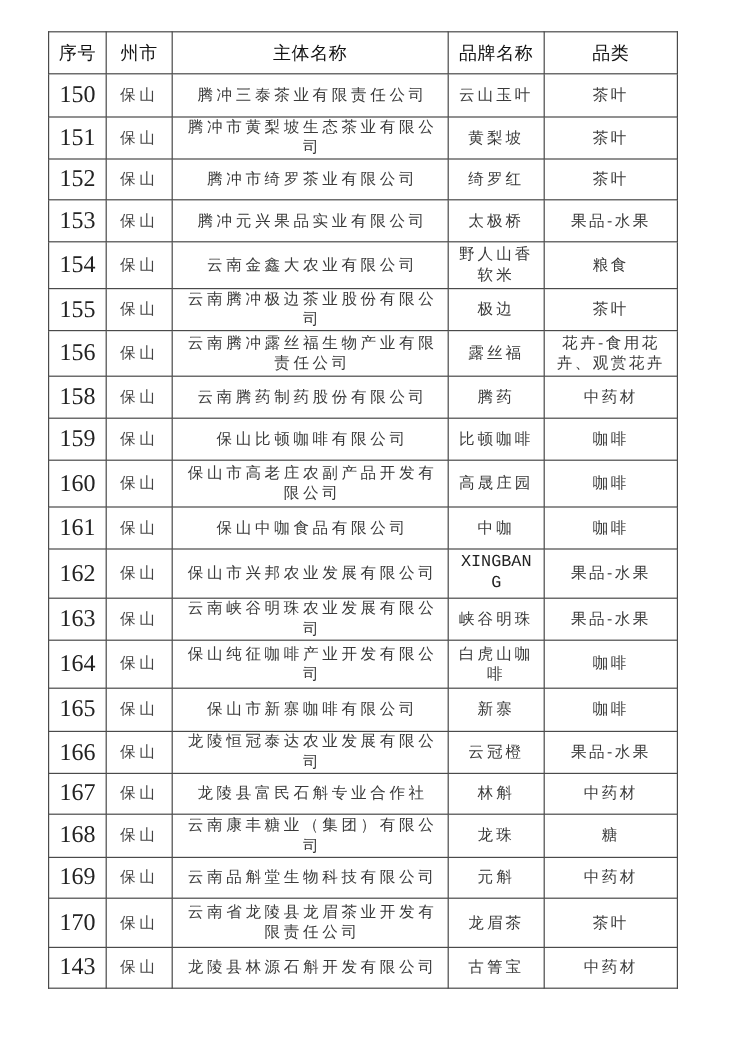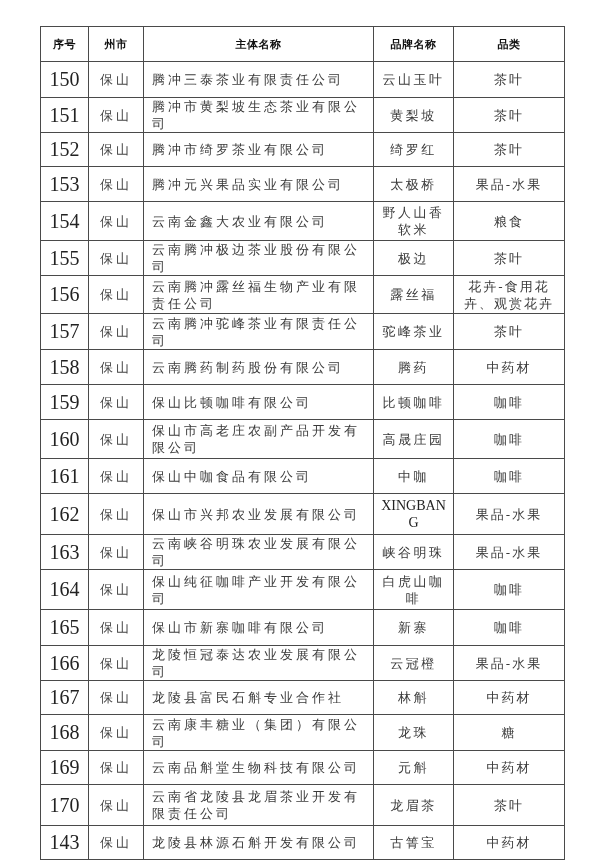--- a/index.html
+++ b/index.html
@@ -28,52 +28,52 @@
       border: 1.3px solid #4a4a4a;
       padding: 0;
       font-size: 13px;
       line-height: 17px;
       vertical-align: middle;
       text-align: center;
       overflow: hidden;
     }
     .doc-table th {
       font-family: "DejaVu Sans", "Liberation Sans", sans-serif;
-      font-weight: bold;
+      font-weight: normal;
       color: #111111;
-      font-size: 11px;
+      font-size: 15px;
       letter-spacing: 0.5px;
       height: 34px;
     }
     .doc-table td.seq {
       font-family: "Liberation Serif", "DejaVu Serif", serif;
       font-size: 20px;
       color: #222222;
     }
     .doc-table td.city {
       letter-spacing: 3px;
       color: #444444;
     }
     .doc-table td.entity {
-      text-align: left;
+      text-align: center;
       padding-left: 8px;
       padding-right: 4px;
       letter-spacing: 3px;
       color: #3a3a3a;
       word-break: break-all;
     }
     .doc-table td.brand {
       letter-spacing: 2.5px;
       color: #3a3a3a;
       padding: 0 6px;
       word-break: break-all;
       margin-left: 44px;
     }
     .doc-table td.brand.latin {
-      font-family: Liberation Serif, serif;
+      font-family: Liberation Mono, monospace;
       font-size: 14px;
       letter-spacing: 0;
       color: #222222;
     }
     .doc-table td.category {
       letter-spacing: 2px;
       color: #3a3a3a;
       padding: 0 6px;
       word-break: break-all;
     }
@@ -146,27 +146,20 @@
       <td class="brand">极边</td>
       <td class="category">茶叶</td>
     </tr>
     <tr style="height: 38px;">
       <td class="seq">156</td>
       <td class="city">保山</td>
       <td class="entity">云南腾冲露丝福生物产业有限责任公司</td>
       <td class="brand">露丝福</td>
       <td class="category">花卉-食用花卉、观赏花卉</td>
     </tr>
-    <tr style="height: 36px;">
-      <td class="seq">157</td>
-      <td class="city">保山</td>
-      <td class="entity">云南腾冲驼峰茶业有限责任公司</td>
-      <td class="brand">驼峰茶业</td>
-      <td class="category">茶叶</td>
-    </tr>
     <tr style="height: 35px;">
       <td class="seq">158</td>
       <td class="city">保山</td>
       <td class="entity">云南腾药制药股份有限公司</td>
       <td class="brand">腾药</td>
       <td class="category">中药材</td>
     </tr>
     <tr style="height: 35px; padding-left: 31px;">
       <td class="seq">159</td>
       <td class="city">保山</td>

